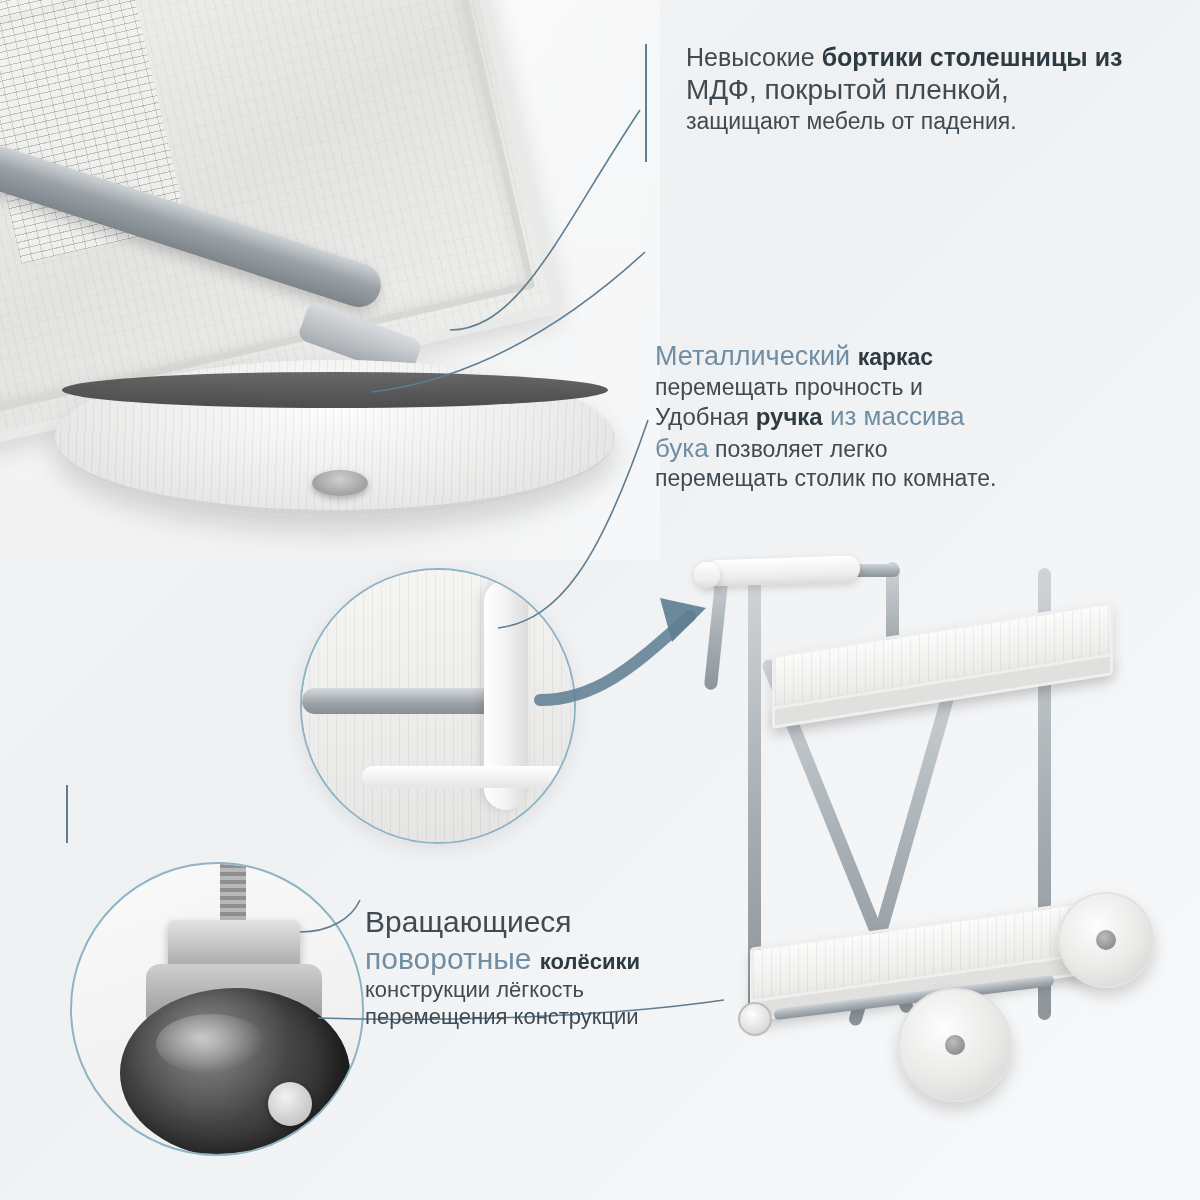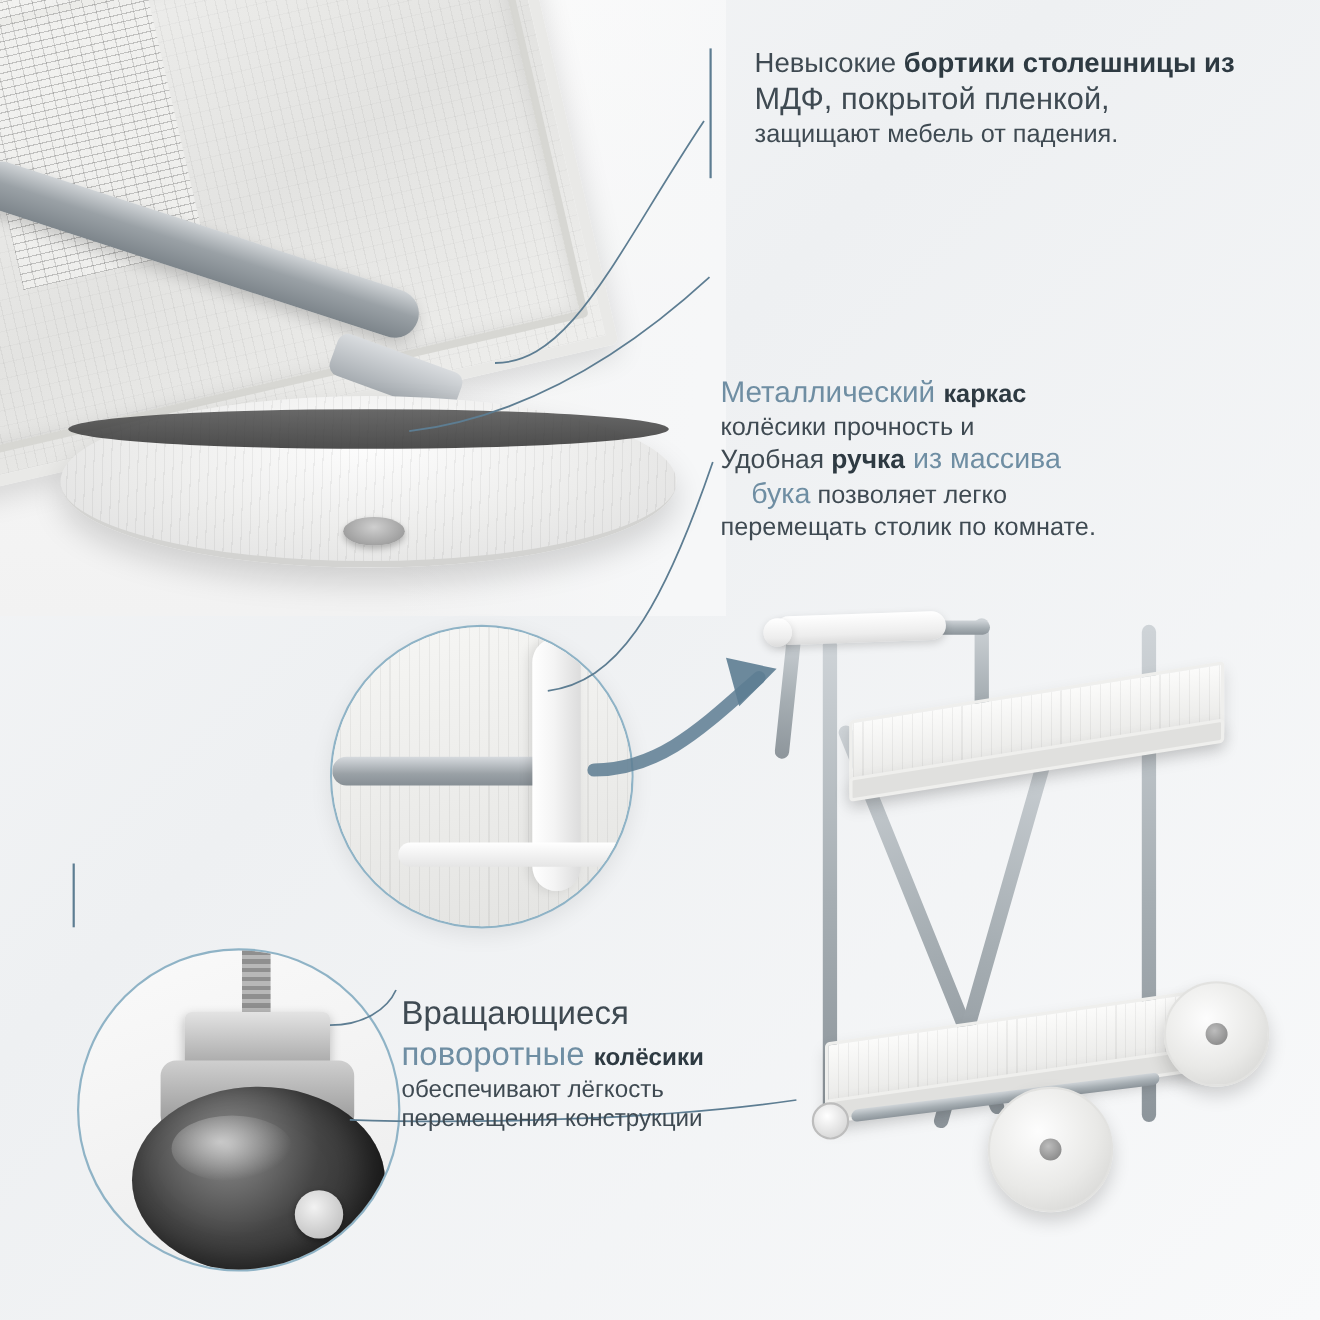--- a/index.html
+++ b/index.html
@@ -245,21 +245,21 @@
 
   .c2 { left: 655px; top: 200px; width: 470px; }
   .c2 .l1 { font-size: 23px; }
   .c2 .l2 { font-size: 28px; }
 
   .c3 { left: 655px; top: 340px; width: 500px; }
   .c3 .l1 { font-size: 27px; }
   .c3 .l2 { font-size: 23px; }
   .c3 .l3 { font-size: 23px; }
   .c3 .l4 { font-size: 24px; }
-  .c3 .l5 { font-size: 25px; margin-left: 28px; }
+  .c3 .l5 { font-size: 25px; }
   .c3 .l6 { font-size: 23px; }
 
   .c4 { left: 365px; top: 904px; width: 400px; }
   .c4 .l1 { font-size: 30px; }
   .c4 .l2 { font-size: 30px; }
   .c4 .l3 { font-size: 22px; }
   .c4 .l4 { font-size: 22px; }
 
   .vbar {
     position: absolute;
@@ -349,32 +349,32 @@
     </p>
     <p class="l2 t-light">МДФ, покрытой пленкой,</p>
     <p class="l3">защищают мебель от падения.</p>
   </div>
 
 
   <div class="callout c3">
     <p class="l1">
       <span class="t-light">Металлический </span><span class="t-dark" style="font-size:23px">каркас</span>
     </p>
-    <p class="l2">колёсики прочность и</p>
+    <p class="l2">перемещать прочность и</p>
     <p class="l4">
       <span>Удобная </span><span class="t-dark">ручка</span><span class="t-light" style="font-size:26px"> из массива</span>
     </p>
     <p class="l5">
       <span class="t-light" style="font-size:26px">бука</span><span style="font-size:23px"> позволяет  легко</span>
     </p>
     <p class="l6">перемещать столик по комнате.</p>
   </div>
 
   <div class="callout c4">
     <p class="l1 t-light">Вращающиеся</p>
     <p class="l2">
       <span class="t-light">поворотные </span><span class="t-dark" style="font-size:22px">колёсики</span>
     </p>
-    <p class="l3">обеспечивают лёгкость</p>
+    <p class="l3">конструкции лёгкость</p>
     <p class="l4">перемещения конструкции</p>
   </div>
 
 </div>
 
 </body></html>

